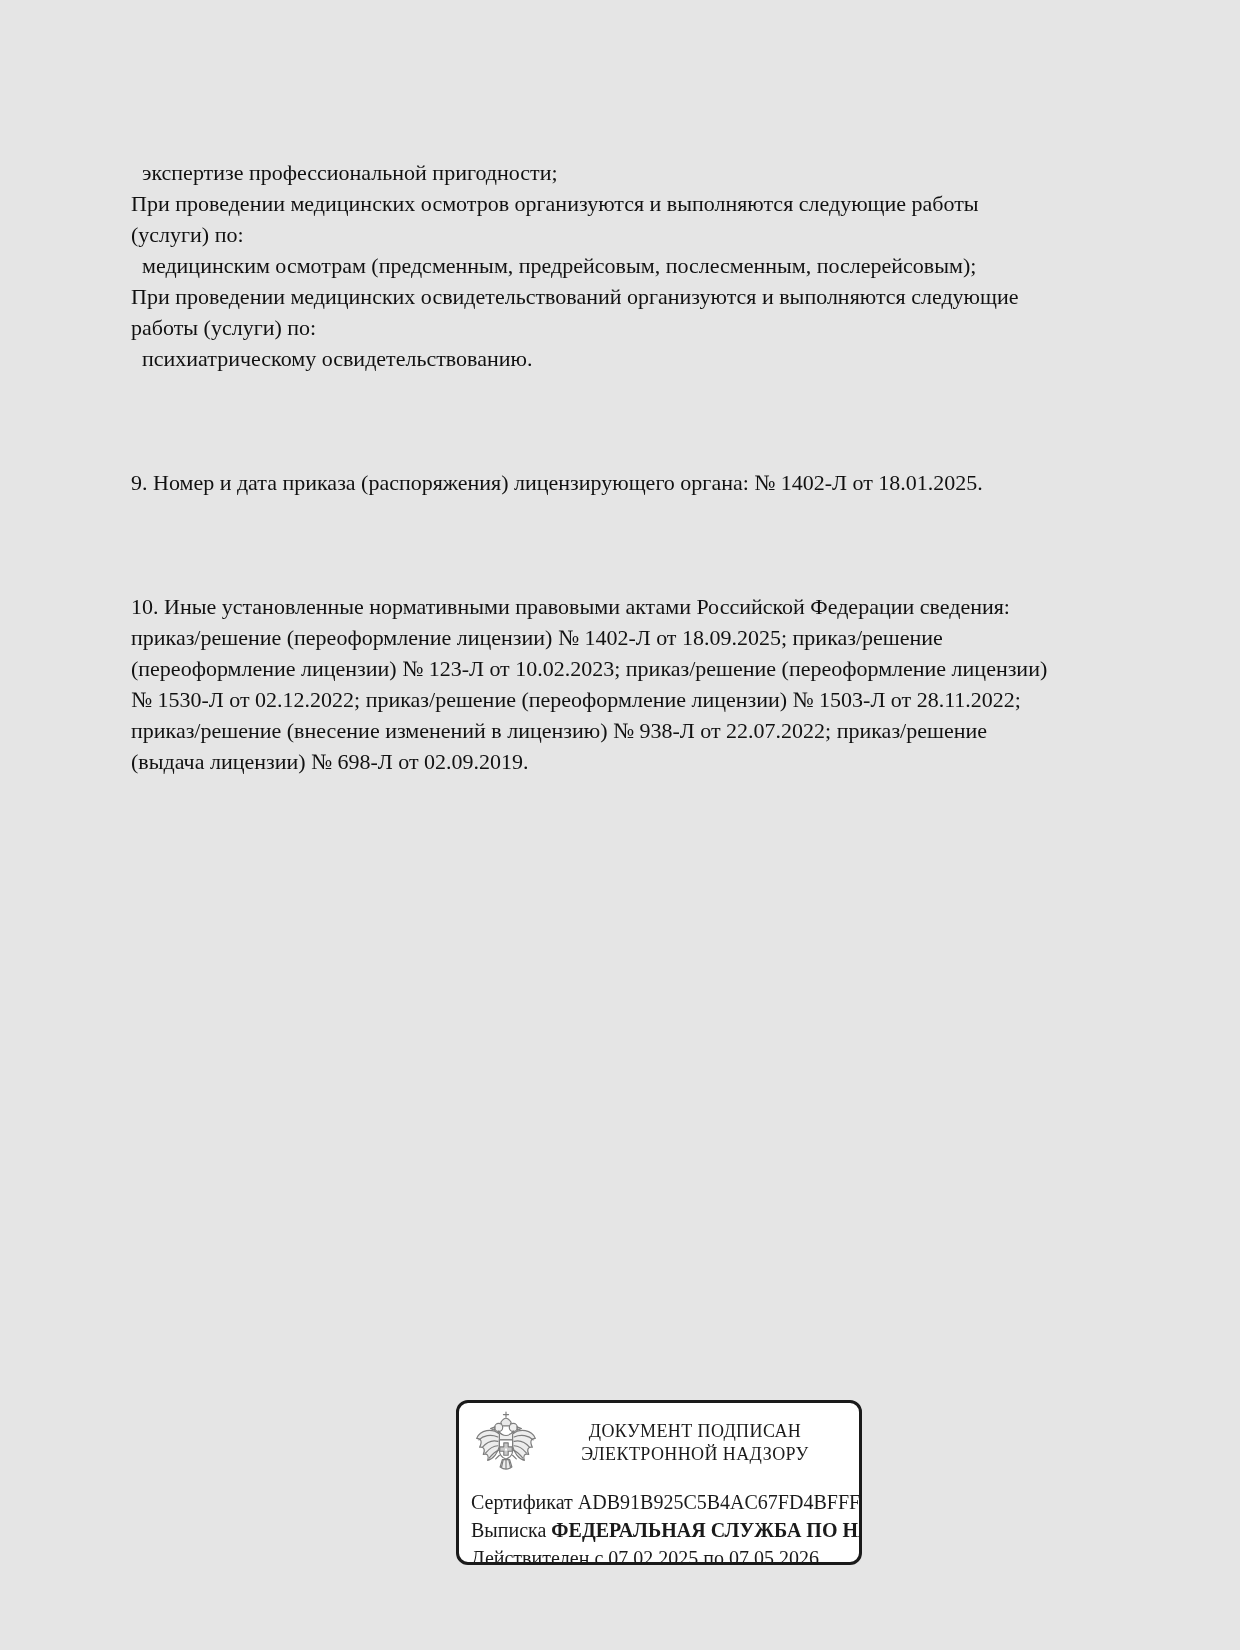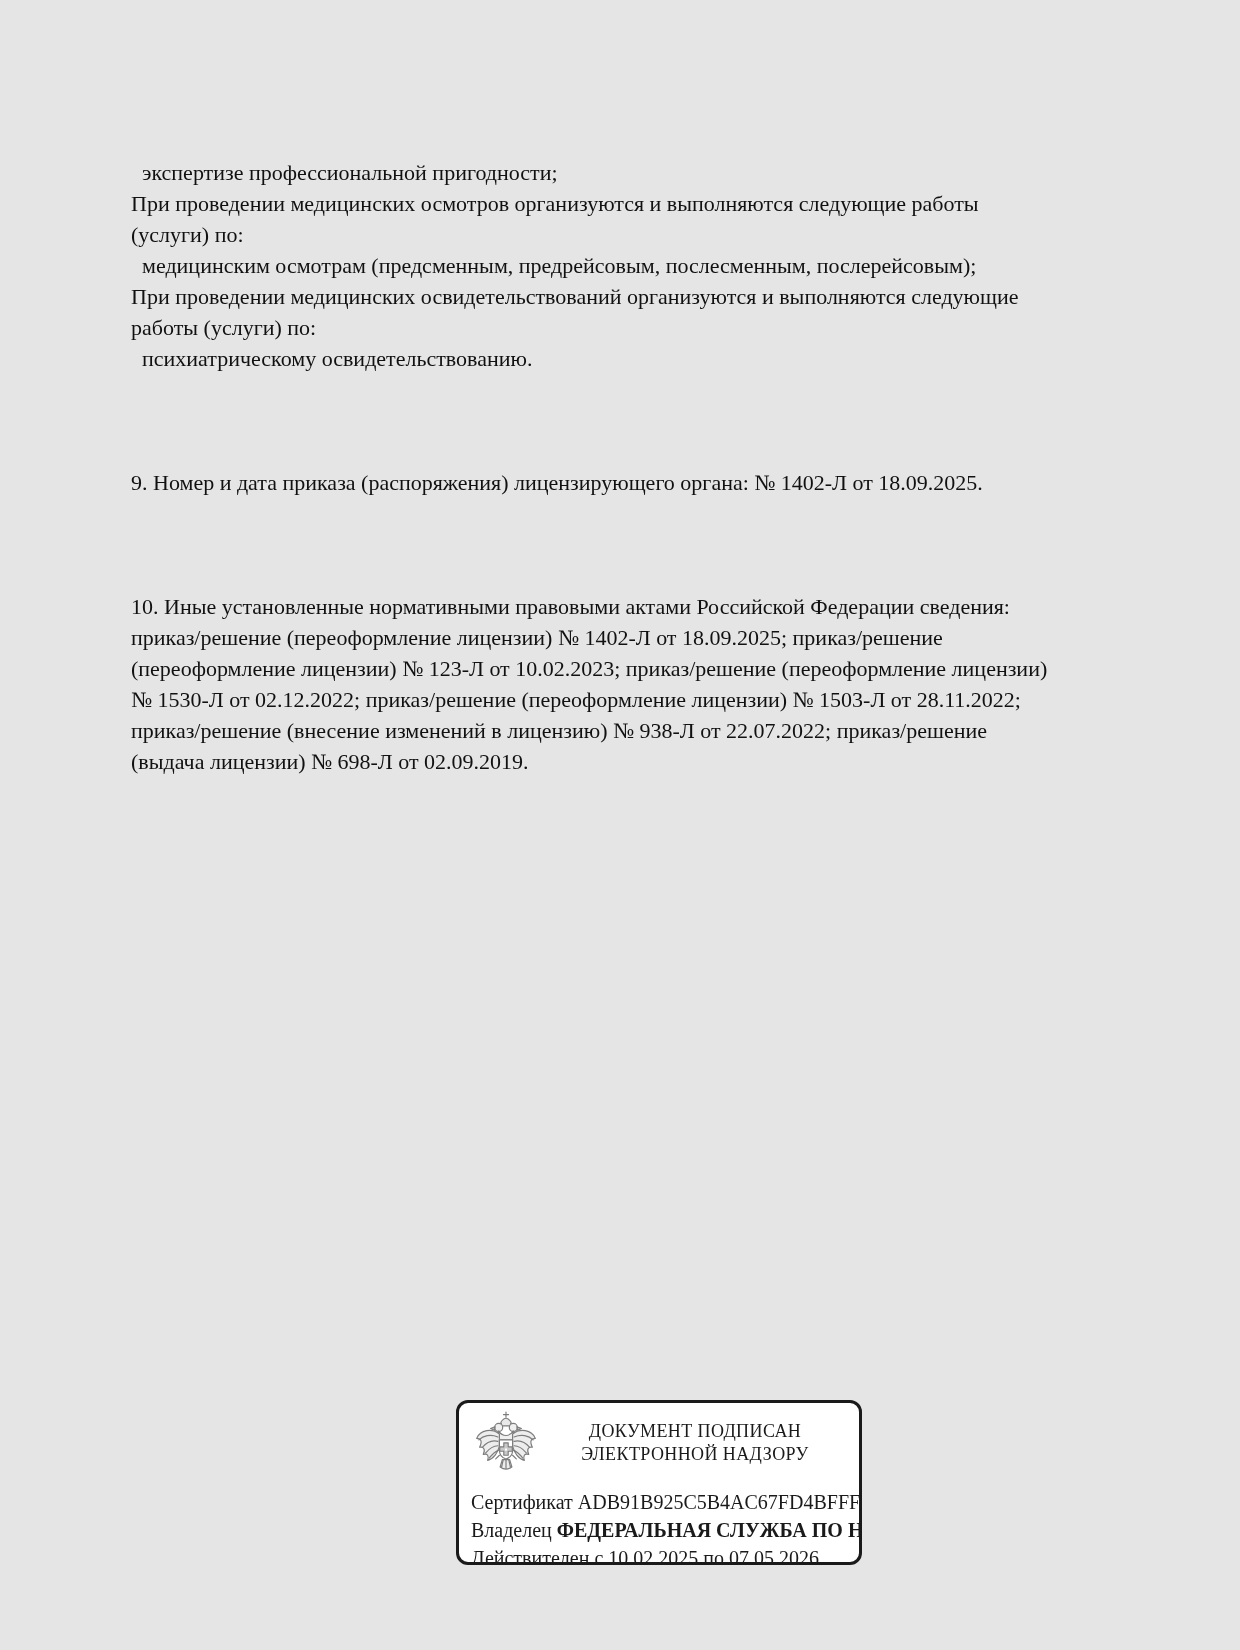--- a/index.html
+++ b/index.html
@@ -72,21 +72,21 @@
 <div class="page">
 
   <div class="doc-text">
     <p>  экспертизе профессиональной пригодности;
 При проведении медицинских осмотров организуются и выполняются следующие работы
 (услуги) по:
   медицинским осмотрам (предсменным, предрейсовым, послесменным, послерейсовым);
 При проведении медицинских освидетельствований организуются и выполняются следующие
 работы (услуги) по:
   психиатрическому освидетельствованию.</p>
-    <p>9. Номер и дата приказа (распоряжения) лицензирующего органа: № 1402-Л от 18.09.2025.</p>
+    <p>9. Номер и дата приказа (распоряжения) лицензирующего органа: № 1402-Л от 18.01.2025.</p>
     <p>10. Иные установленные нормативными правовыми актами Российской Федерации сведения:
 приказ/решение (переоформление лицензии) № 1402-Л от 18.09.2025; приказ/решение
 (переоформление лицензии) № 123-Л от 10.02.2023; приказ/решение (переоформление лицензии)
 № 1530-Л от 02.12.2022; приказ/решение (переоформление лицензии) № 1503-Л от 28.11.2022;
 приказ/решение (внесение изменений в лицензию) № 938-Л от 22.07.2022; приказ/решение
 (выдача лицензии) № 698-Л от 02.09.2019.</p>
   </div>
 
   <div class="stamp">
     <div class="stamp-top">
@@ -125,19 +125,19 @@
       <div class="stamp-title">
         <div>ДОКУМЕНТ ПОДПИСАН</div>
         <div>ЭЛЕКТРОННОЙ НАДЗОРУ</div>
       </div>
     </div>
     <div class="stamp-info">
       <div class="row">
         <span class="label">Сертификат</span><span class="value">ADB91B925C5B4AC67FD4BFFFEDC463AE</span>
       </div>
       <div class="row">
-        <span class="label">Владелец</span><span class="owner-value">ФЕДЕРАЛЬНАЯ СЛУЖБА ПО НАДЗОРУ В СФ</span>
+        <span class="label">Выписка</span><span class="owner-value">ФЕДЕРАЛЬНАЯ СЛУЖБА ПО НАДЗОРУ В СФ</span>
       </div>
-      <div class="row">Действителен с 10.02.2025 по 07.05.2026</div>
+      <div class="row">Действителен с 07.02.2025 по 07.05.2026</div>
     </div>
   </div>
 
 </div>
 
 </body></html>

